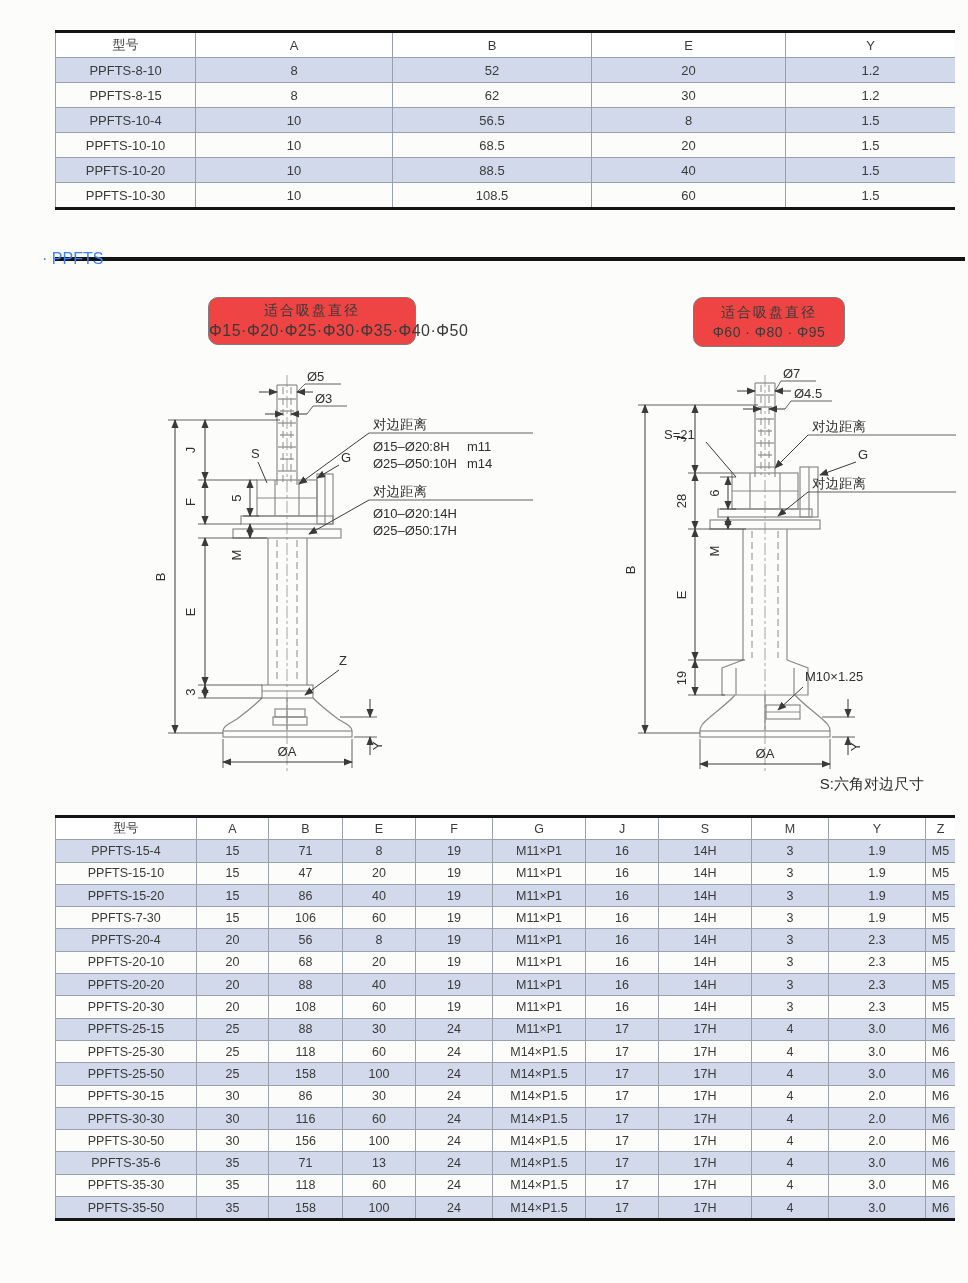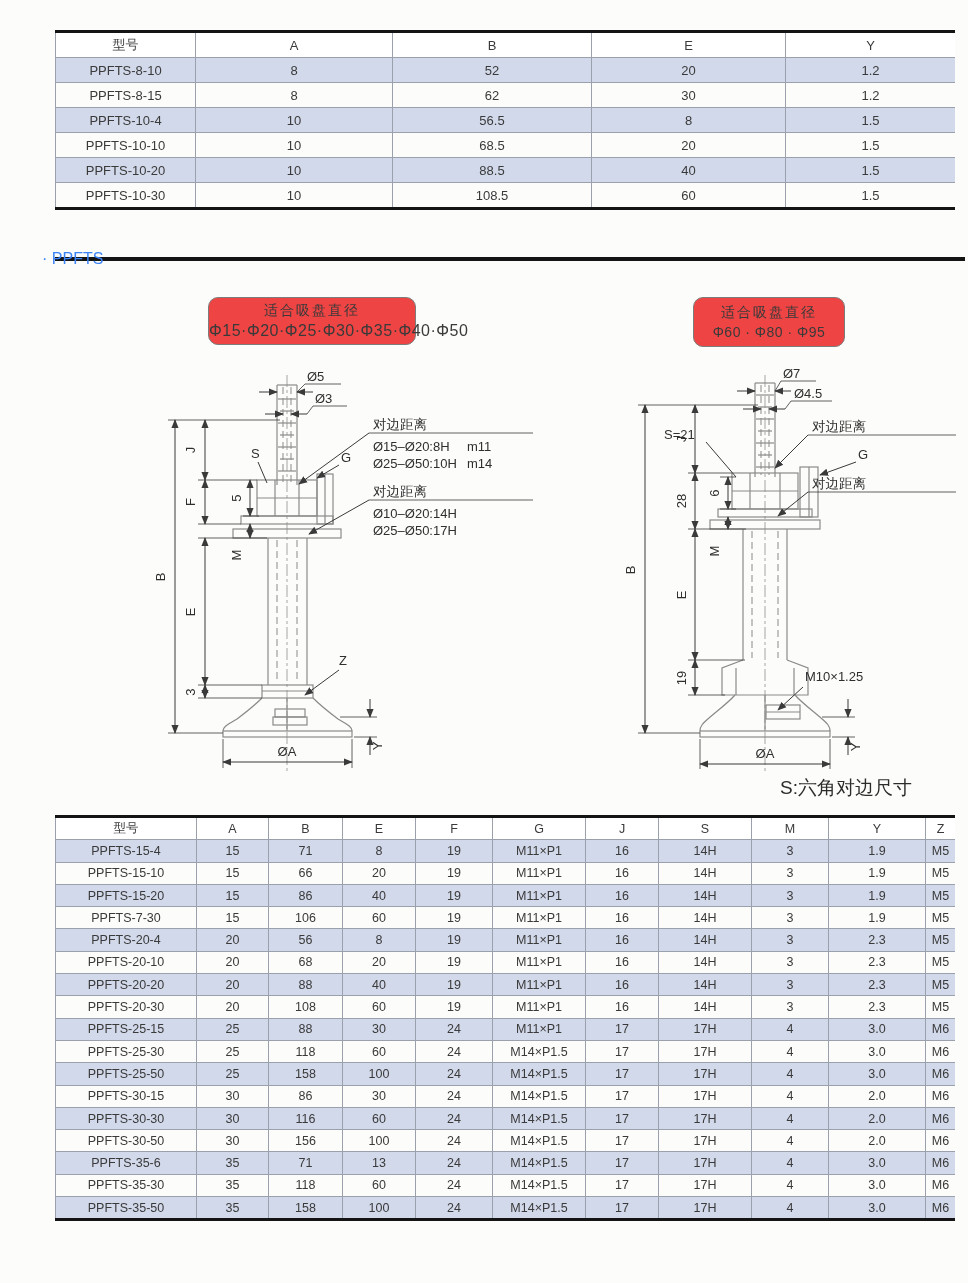--- a/index.html
+++ b/index.html
@@ -31,21 +31,21 @@
 
   .divider{position:absolute;left:55px;top:257px;width:910px;height:4px;background:var(--c-heavy);}
   .section-title{position:absolute;left:42px;top:250px;font-size:16px;font-weight:normal;color:#3b82f6;}
   .badge{position:absolute;border:1.5px solid #7c7c7c;border-radius:10px;background:#ef4444;
     text-align:center;display:flex;flex-direction:column;justify-content:center;}
   .badge .l1{font-size:14px;letter-spacing:2px;}
   .badge .l2{font-size:16px;margin-top:2px;letter-spacing:0.5px;}
   .badge-left{left:208px;top:297px;width:206px;height:46px;}
   .badge-right{left:693px;top:297px;width:150px;height:48px;}
   .badge-right .l2{font-size:14px;}
-  .note{position:absolute;right:56px;top:775px;font-size:19px;color:#2c2c2c;}
+  .note{position:absolute;right:44px;top:775px;font-size:15px;color:#2c2c2c;}
 
   svg.diag{position:absolute;overflow:visible;}
   .svg-left{left:55px;top:365px;}
   .svg-right{left:560px;top:365px;}
   svg .part{stroke:var(--c-part);stroke-width:1.2;fill:none;}
   svg .dash{stroke:var(--c-part);stroke-width:1;fill:none;stroke-dasharray:7 4;}
   svg .axis{stroke:#8f8f8f;stroke-width:0.8;fill:none;stroke-dasharray:12 3 3 3;}
   svg .dim{stroke:var(--c-dim);stroke-width:1;fill:none;}
   svg .ext{stroke:var(--c-dim);stroke-width:0.8;fill:none;}
   svg text{fill:#2f2f2f;font-size:13px;font-family:"Liberation Sans",sans-serif;}
@@ -360,21 +360,21 @@
           <td>M11×P1</td>
           <td>16</td>
           <td>14H</td>
           <td>3</td>
           <td>1.9</td>
           <td>M5</td>
         </tr>
         <tr>
           <td>PPFTS-15-10</td>
           <td>15</td>
-          <td>66</td>
+          <td>47</td>
           <td>20</td>
           <td>19</td>
           <td>M11×P1</td>
           <td>16</td>
           <td>14H</td>
           <td>3</td>
           <td>1.9</td>
           <td>M5</td>
         </tr>
         <tr>

